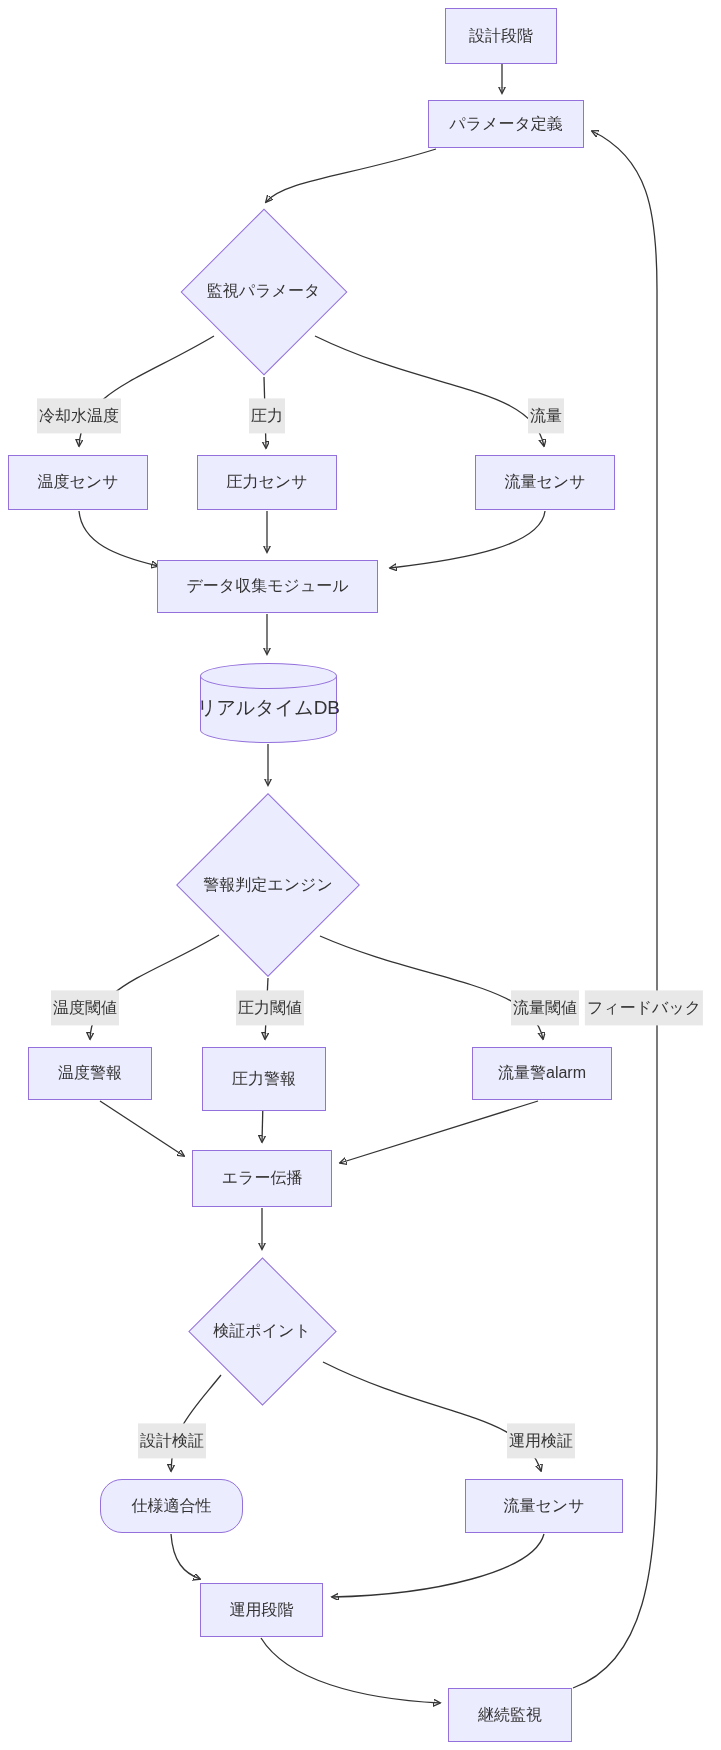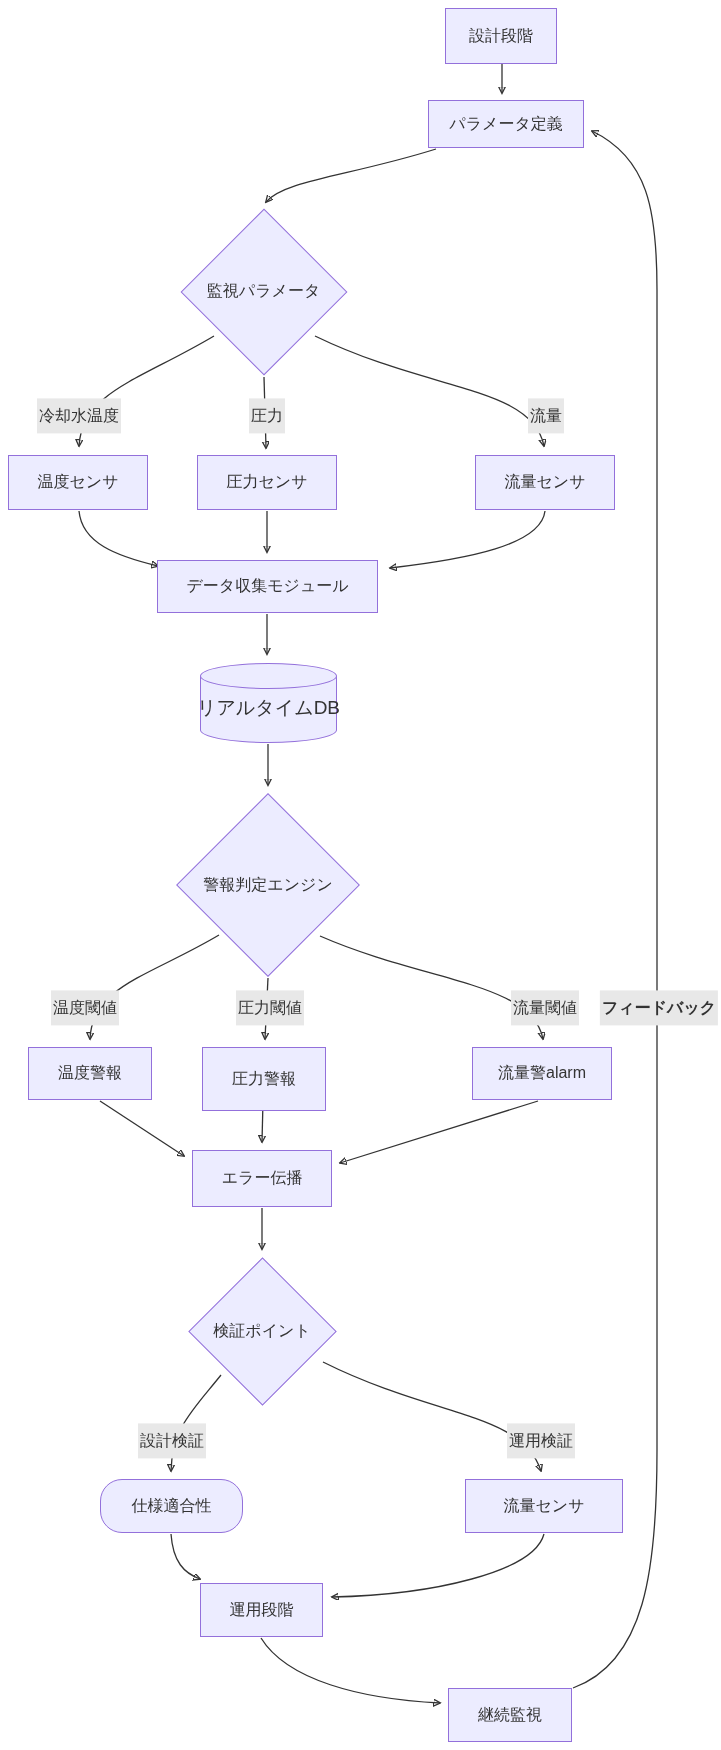--- a/index.html
+++ b/index.html
@@ -136,19 +136,19 @@
   <div class="edge-label" style="left:267px;top:416px;">圧力</div>
 
   <div class="edge-label" style="left:546px;top:416px;">流量</div>
 
   <div class="edge-label" style="left:85px;top:1008px;">温度閾値</div>
 
   <div class="edge-label" style="left:270px;top:1008px;">圧力閾値</div>
 
   <div class="edge-label" style="left:545px;top:1008px;">流量閾値</div>
 
-  <div class="edge-label" style="left:659px;top:1008px;font-weight:bold;">フィードバック</div>
+  <div class="edge-label" style="left:644px;top:1008px;">フィードバック</div>
 
   <div class="edge-label" style="left:172px;top:1441px;">設計検証</div>
 
   <div class="edge-label" style="left:541px;top:1441px;text-align:center;">運用検証</div>
 
 </div>
 
 </body></html>

